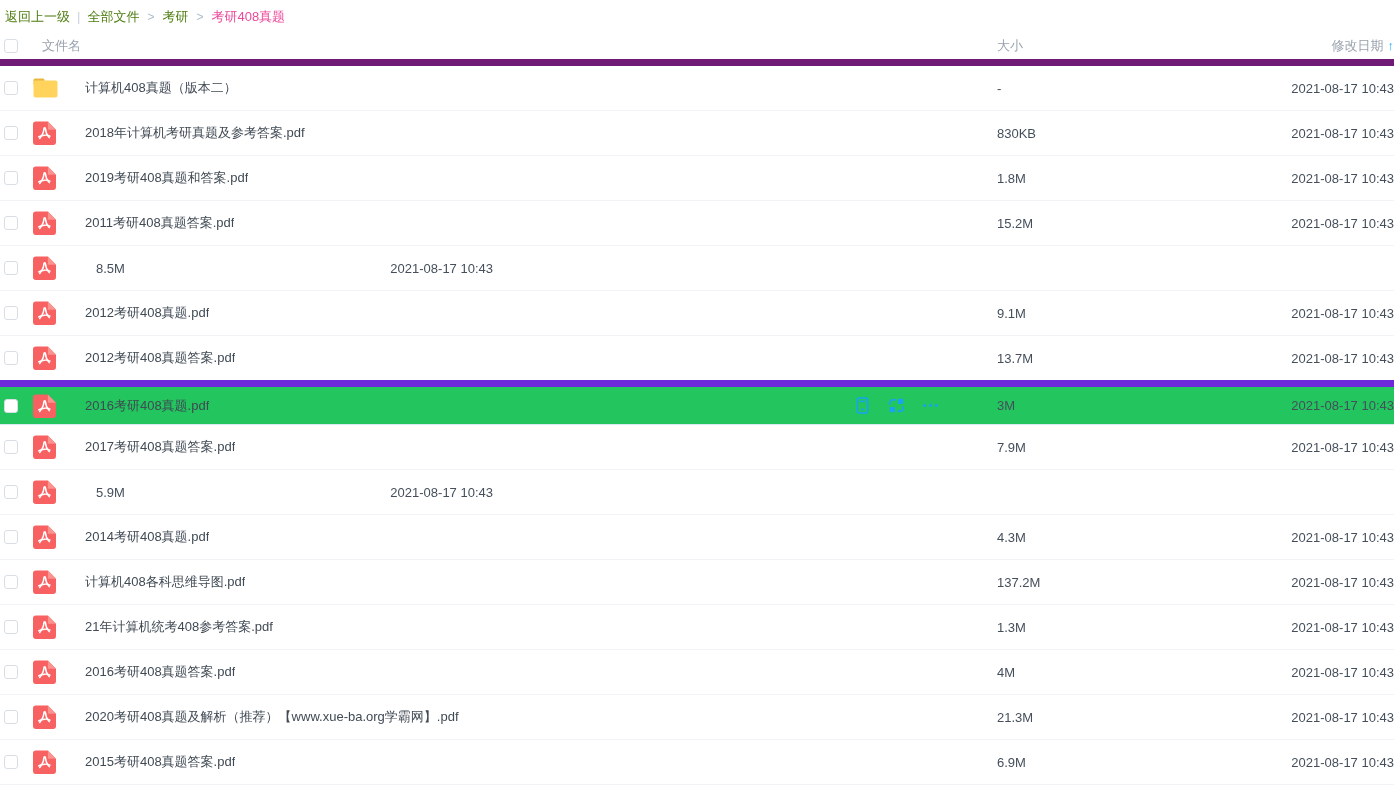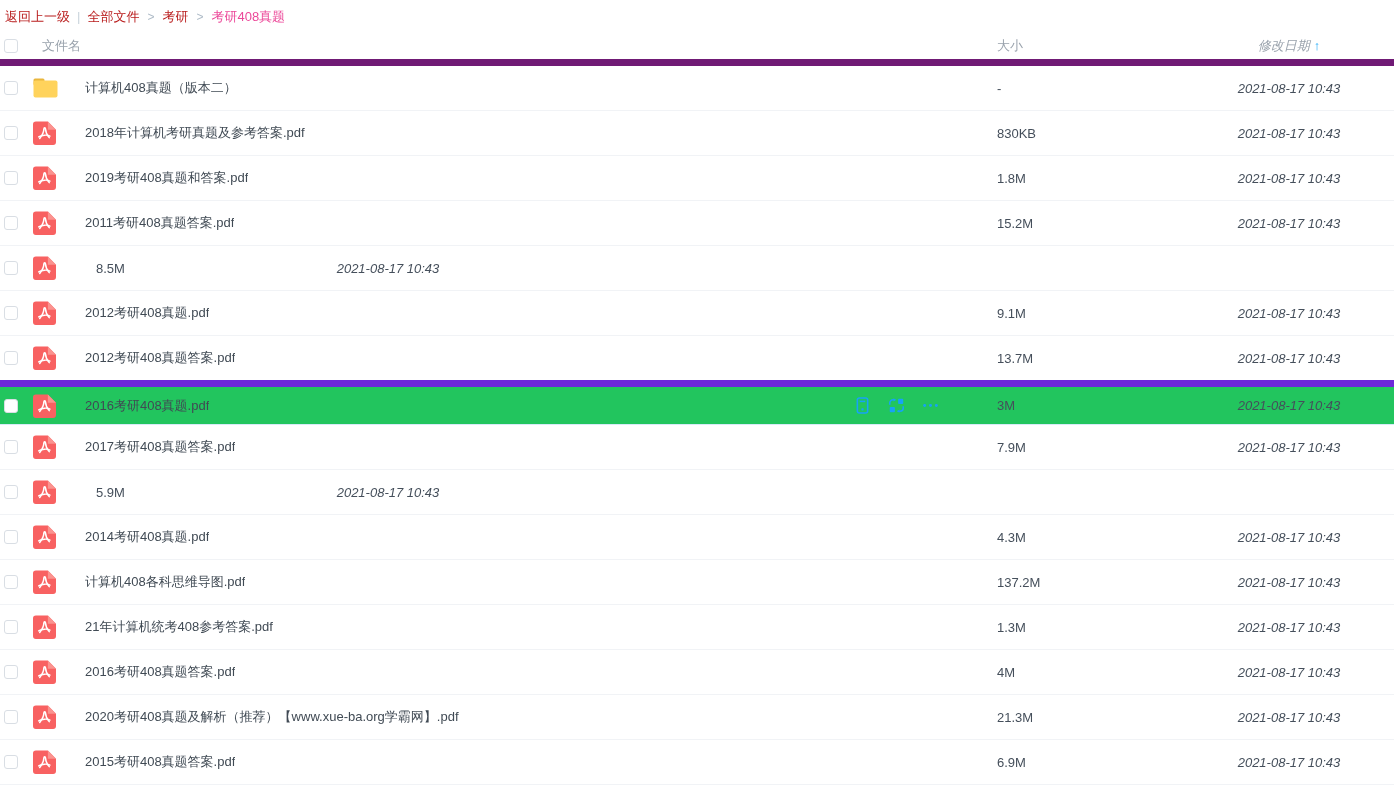--- a/index.html
+++ b/index.html
@@ -4,34 +4,34 @@
 <style>
   * { margin:0; padding:0; box-sizing:border-box; }
   html,body { width:1394px; height:788px; background:#fff;
     font-family:"Liberation Sans","DejaVu Sans",sans-serif; }
   body { overflow:hidden; }
 
   
   .breadcrumb { height:33px; display:flex; align-items:center; padding-left:5px;
     font-size:13px; }
   .breadcrumb a { text-decoration:none; cursor:pointer; }
-  .crumb-link { color:#b91c1c; }
+  .crumb-link { color:#4d7c0f; }
   .crumb-current { color:#ec4899; }
   .crumb-pipe { color:#c9d3dc; margin:0 7px; }
   .crumb-gt { color:#aebbc7; margin:0 8px; font-size:12px; }
 
   
   .table-header { height:33px; display:flex; align-items:center;
     border-bottom:7px solid #701a75; color:#99a2ac; font-size:13px; }
   .cell-check { width:30px; padding-left:4px; flex:none; display:flex; align-items:center; }
   .checkbox { width:14px; height:14px; border:1px solid #d9dee4; border-radius:3px;
     background:#fff; display:inline-block; cursor:pointer; }
   .hdr-name { flex:1; padding-left:12px; }
   .cell-size { width:247px; flex:none; padding-left:30px; }
-  .cell-date { width:180px; flex:none; padding-right:30px; text-align:center;font-style:italic; }
+  .cell-date { width:180px; flex:none; text-align:right; }
   .sort-arrow { color:#18a6f8; font-weight:bold; margin-left:4px; font-size:13px; }
 
   
   .file-row { height:45px; display:flex; align-items:center;
     border-bottom:1px solid #f1f3f6; font-size:13px; cursor:default; }
   .cell-icon { width:36px; flex:none; display:flex; align-items:center; padding-left:3px; }
   .cell-name { flex:1; display:flex; align-items:center; min-width:0; }
   .file-name { color:#404a54; white-space:nowrap; overflow:hidden;
     text-overflow:ellipsis; cursor:pointer;margin-left:19px; }
   .file-size { color:#454f5b; }

